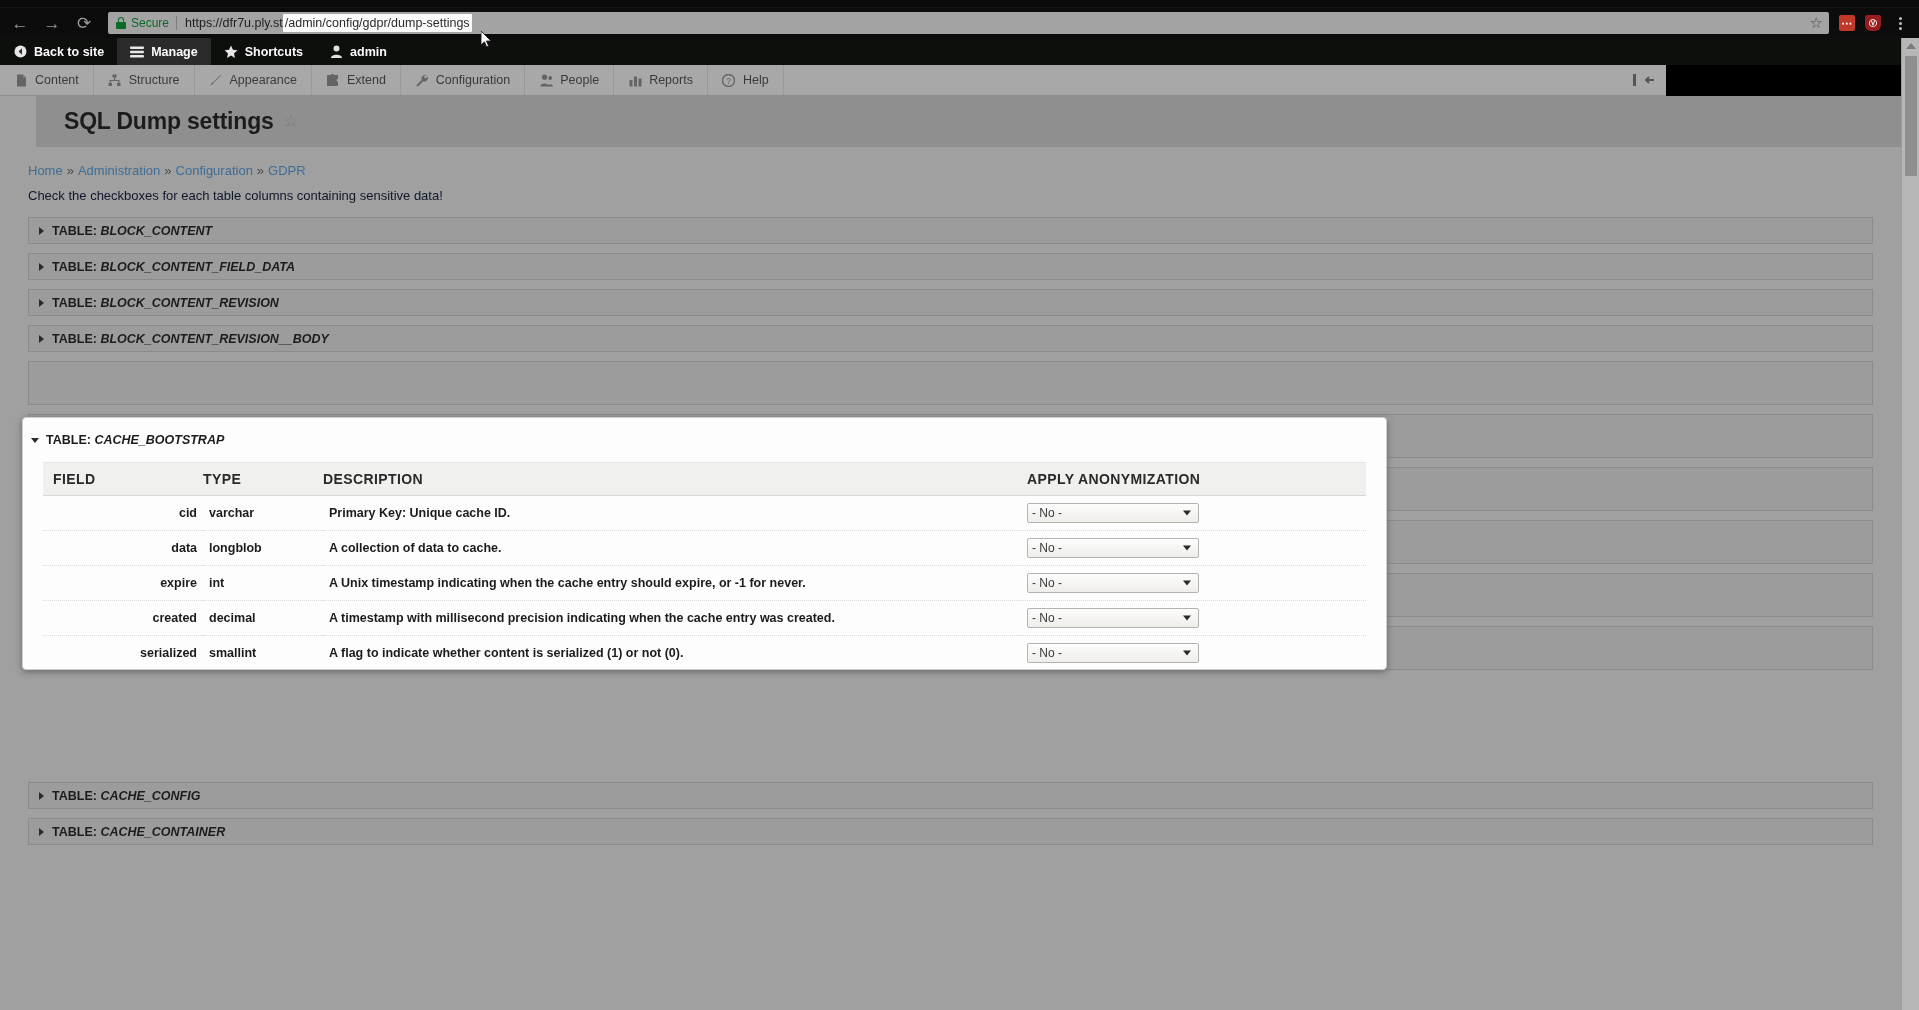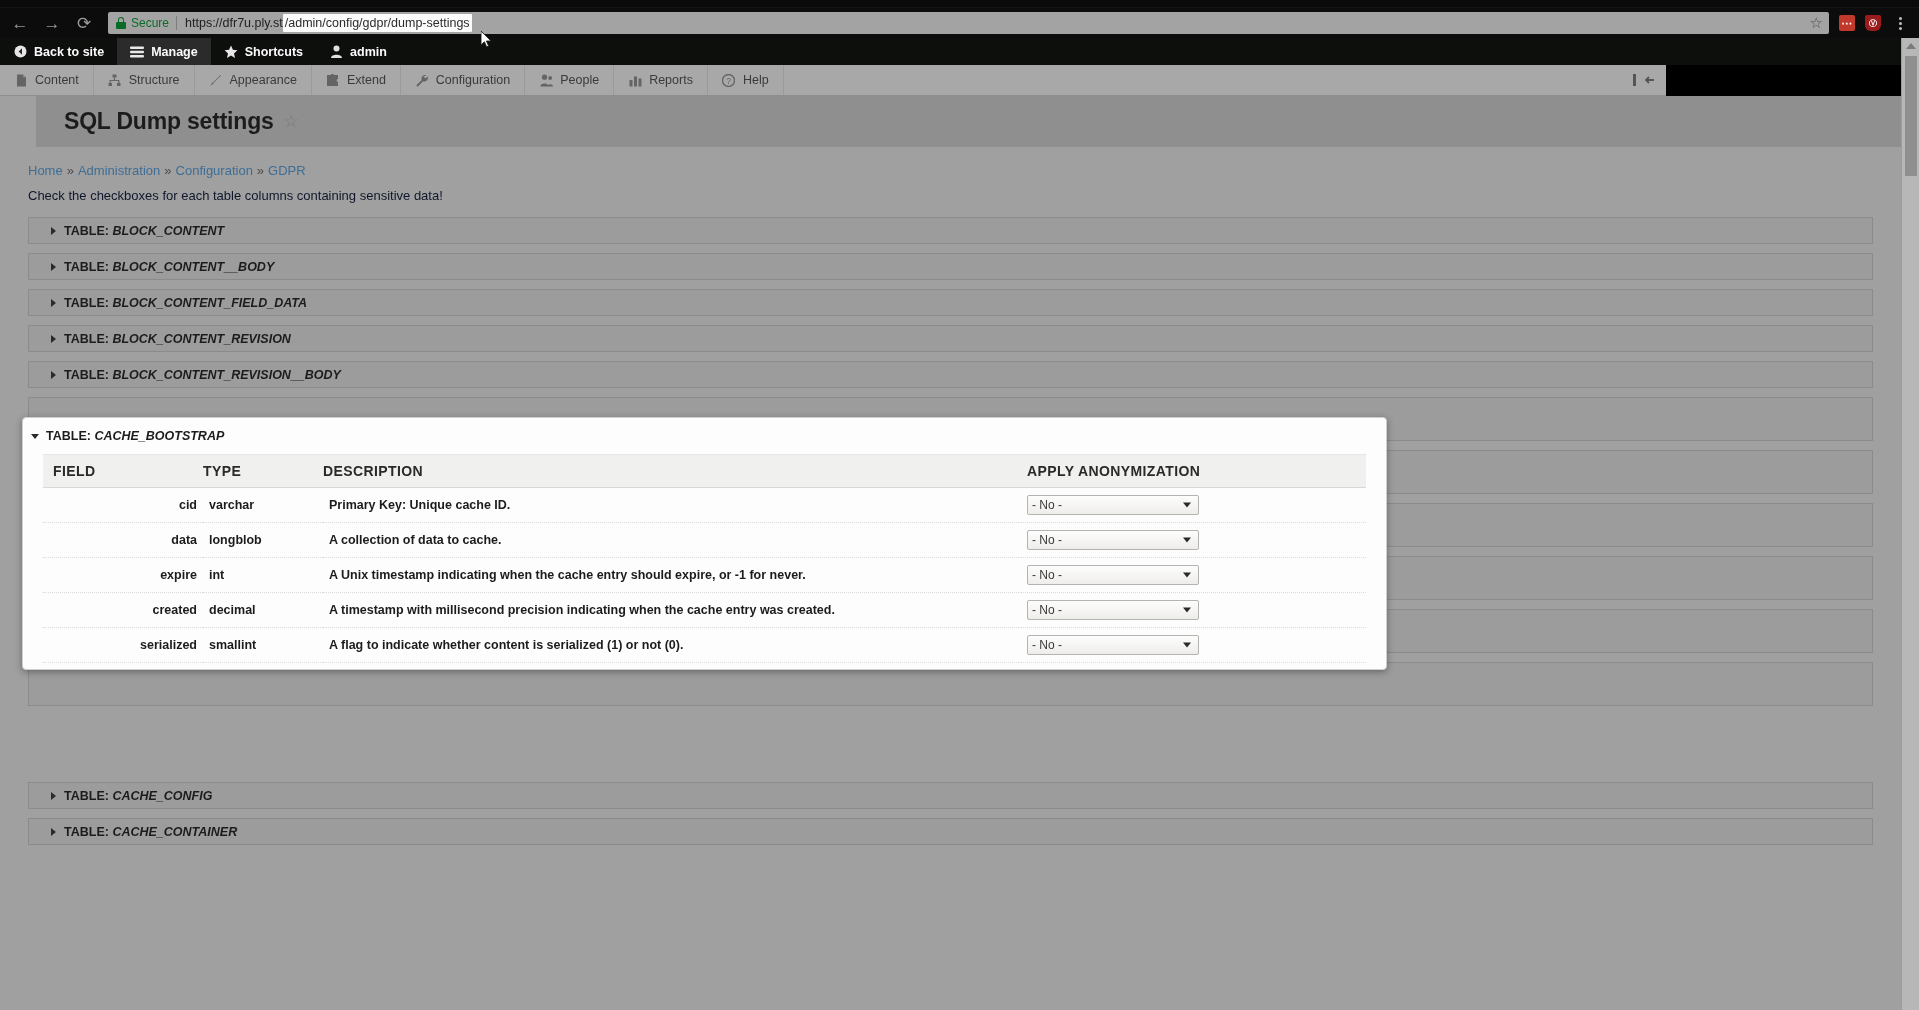--- a/index.html
+++ b/index.html
@@ -179,21 +179,21 @@
 
   #accordion-list {
     margin-top: 14px;
     padding: 0 28px;
   }
   .acc-item {
     background: #9c9c9c;
     border: 1px solid #8b8b8b;
     height: 27px;
     display: flex; align-items: center;
-    padding-left: 22px;
+    padding-left: 10px;
     margin-bottom: 9px;
     font-size: 12.5px;
     color: #1c1c1c;
   }
   .acc-caret {
     display: inline-block;
     width: 0; height: 0;
     border-left: 5px solid #2a2a2a;
     border-top: 4px solid transparent;
     border-bottom: 4px solid transparent;
@@ -207,21 +207,21 @@
     position: absolute;
     left: 22px; top: 321px;
     width: 1365px; height: 253px;
     background: #fdfdfd;
     border: 1px solid #cfcfcf;
     border-radius: 4px;
     box-shadow: 0 2px 7px rgba(0,0,0,0.35);
     overflow: hidden;
   }
   #modal-header {
-    height: 36px;
+    height: 44px;
     display: flex; align-items: center;
     padding-left: 8px;
     font-size: 12.5px; color: #1c1c1c; border-radius: 6px;
   }
   #modal-caret {
     display: inline-block;
     width: 0; height: 0;
     border-top: 5px solid #2a2a2a;
     border-left: 4px solid transparent;
     border-right: 4px solid transparent;
@@ -490,24 +490,20 @@
   <div id="breadcrumb">
     <a href="#">Home</a><span class="sep">»</span><a href="#">Administration</a><span class="sep">»</span><a href="#">Configuration</a><span class="sep">»</span><a href="#">GDPR</a>
   </div>
 
   <div id="intro-text">Check the checkboxes for each table columns containing sensitive data!</div>
 
   <div id="accordion-list">
     <div class="acc-item">
       <span class="acc-caret"></span>
       <span class="acc-label"><span>TABLE:</span> <span class="tname">BLOCK_CONTENT</span></span>
-    </div>
-    <div class="acc-item">
-      <span class="acc-caret"></span>
-      <span class="acc-label"><span>TABLE:</span> <span class="tname">BLOCK_CONTENT__BODY</span></span>
     </div>
     <div class="acc-item">
       <span class="acc-caret"></span>
       <span class="acc-label"><span>TABLE:</span> <span class="tname">BLOCK_CONTENT_FIELD_DATA</span></span>
     </div>
     <div class="acc-item">
       <span class="acc-caret"></span>
       <span class="acc-label"><span>TABLE:</span> <span class="tname">BLOCK_CONTENT_REVISION</span></span>
     </div>
     <div class="acc-item">

